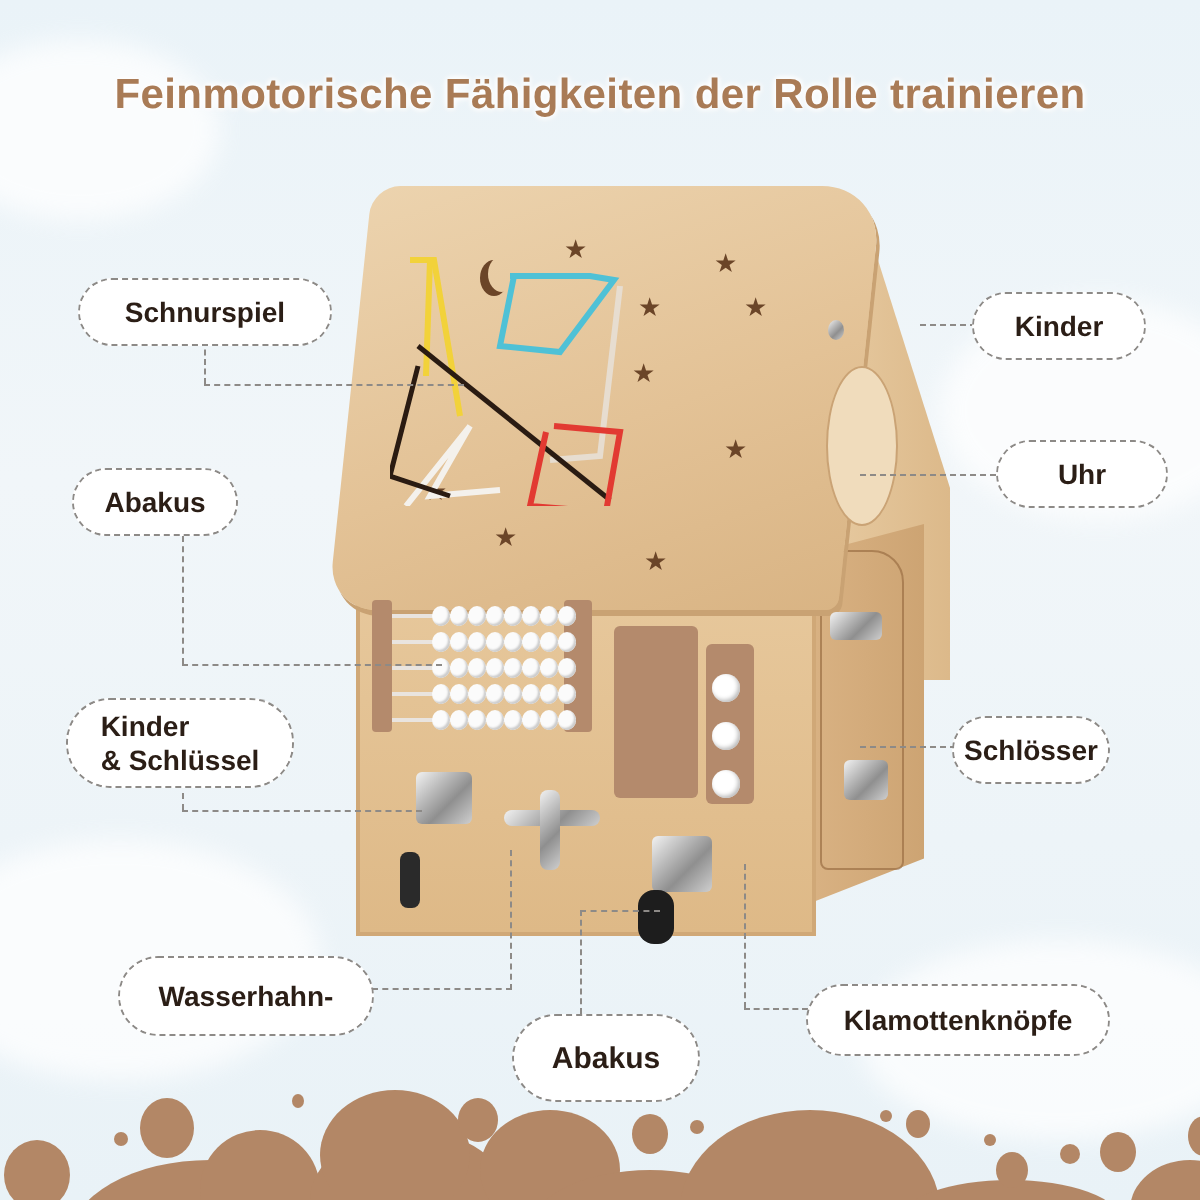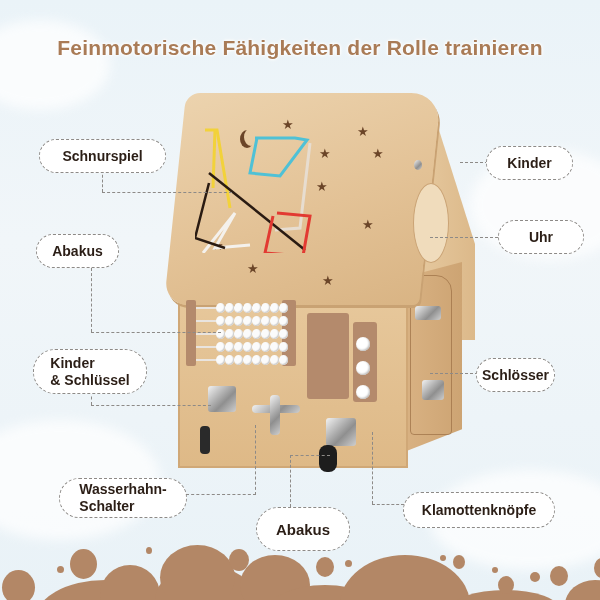--- a/index.html
+++ b/index.html
@@ -222,21 +222,20 @@
 </div>
 <div class="label" style="left:33px;top:349px;width:114px;height:45px;">
   <span style="display:block;">
     <span style="display:block;">Kinder</span>
     <span style="display:block;">&amp; Schlüssel</span>
   </span>
 </div>
 <div class="label" style="left:59px;top:478px;width:128px;height:40px;">
   <span style="display:block;">
     <span style="display:block;">Wasserhahn-</span>
-    <span style="display:block;">Schalter</span>
   </span>
 </div>
 <div class="label" style="left:256px;top:507px;width:94px;height:44px;font-size:15px;">
   <span>Abakus</span>
 </div>
 <div class="label" style="left:403px;top:492px;width:152px;height:36px;">
   <span>Klamottenknöpfe</span>
 </div>
 <div class="label" style="left:476px;top:358px;width:79px;height:34px;padding:0 6px;">
   <span>Schlösser</span>

